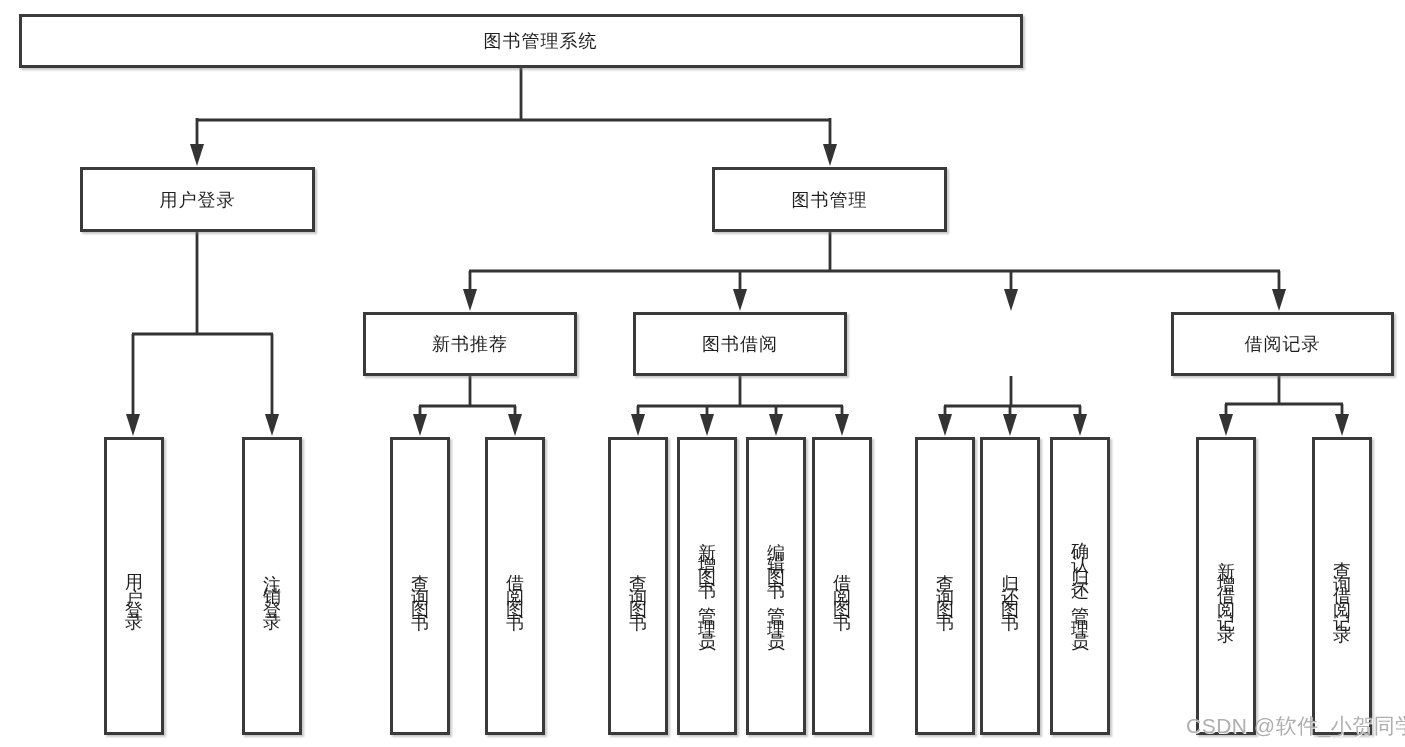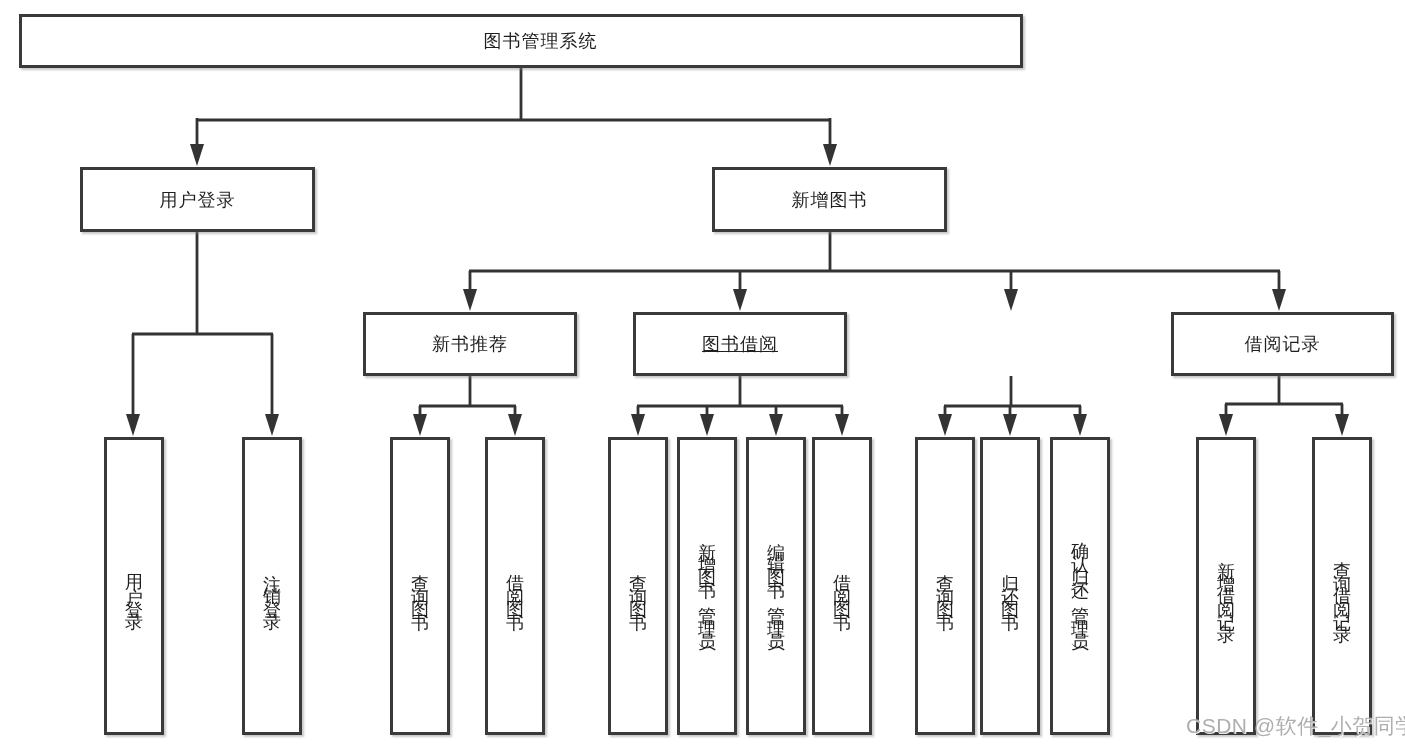--- a/index.html
+++ b/index.html
@@ -38,21 +38,21 @@
   
   .n-root   { left: 19px;   top: 14px;  width: 1004px; height: 54px; padding-left: 39px; }
 
   
   .n-login  { left: 80px;   top: 167px; width: 235px;  height: 65px; }
   .n-mgmt   { left: 712px;  top: 167px; width: 235px;  height: 65px; }
 
   
   .n-l3     { top: 312px;  height: 64px; }
   .n-newrec { left: 363px;  width: 214px; }
-  .n-borrow { left: 633px;  width: 214px; text-decoration: underline; }
+  .n-borrow { left: 633px;  width: 214px; }
   .n-current{ left: 902px;  width: 218px; }
   .n-record { left: 1171px; width: 223px; }
 
   
   .leaf {
     top: 437px;
     width: 60px;
     height: 298px;
   }
   .leaf .vtext {
@@ -136,21 +136,21 @@
   </svg>
 
   <div class="node n-root">
     <span>图书管理系统</span>
   </div>
 
   <div class="node n-login">
     <span>用户登录</span>
   </div>
   <div class="node n-mgmt">
-    <span>新增图书</span>
+    <span>图书管理</span>
   </div>
 
   <div class="node n-l3 n-newrec">
     <span>新书推荐</span>
   </div>
   <div class="node n-l3 n-borrow">
     <span>图书借阅</span>
   </div>
   <div class="node n-l3 n-record">
     <span>借阅记录</span>

